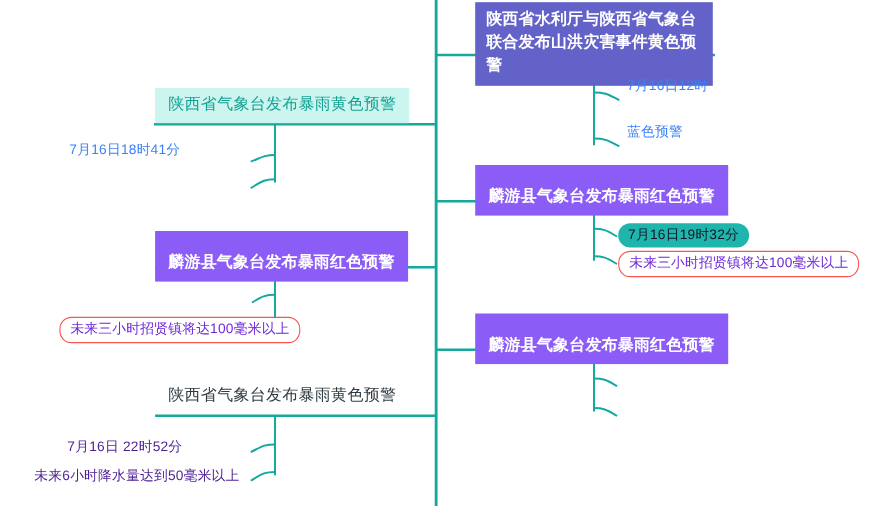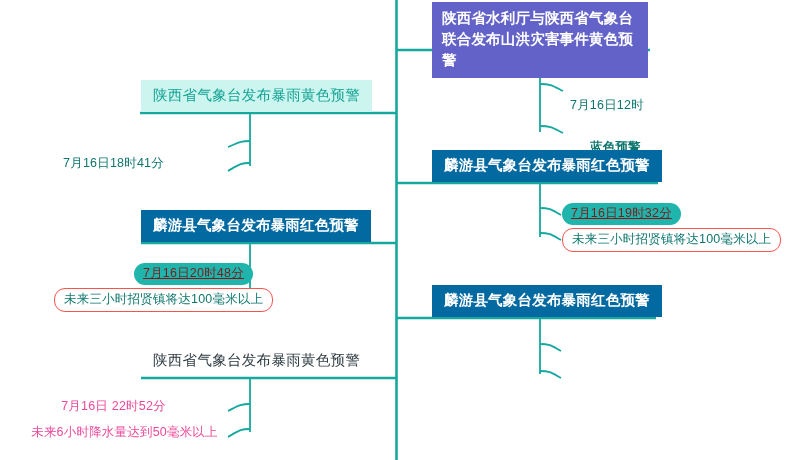--- a/index.html
+++ b/index.html
@@ -38,57 +38,56 @@
   }
 
   .node-cyan{
     background:#cdf5ef;
     color:#13a394;
     font-size:14.5px;
     padding:5px 12px 6px 12px;
   }
 
   .node-red{
-    background:#0369a1;
+    background:#8b5cf6;
     color:#ffffff;
     font-size:14.5px;
     font-weight:bold;
-    padding:5px 12px 6px 12px;
+    padding:19px 12px 6px 12px;
     letter-spacing:0.2px;
   }
 
   .node-plain{
     color:#2f3b42;
     font-size:14.5px;
     padding:5px 12px 6px 12px;
   }
 
   
   .leaf{
     position:absolute;
     box-sizing:border-box;
     white-space:nowrap;
     font-size:12.5px;
     color:#0f8e86;
     letter-spacing:0.2px;
   }
-  .leaf-plain{color:#0f766e;margin-top:27px;}
-  .leaf-dark{color:#ec4899;}
+  .leaf-plain{color:#3b82f6;}
+  .leaf-dark{color:#4c1d95;}
 
   .leaf-pill{
     background:#1fb5ad;
-    color:#7f1d1d;
+    color:#0f172a;
     border-radius:11px;
     padding:2px 9px 3px 9px;
     font-size:12.5px;
-    text-decoration:underline;
   }
   .leaf-outline{
     border:1.4px solid #f9534f;
-    color:#0f766e;
+    color:#6d28d9;
     border-radius:11px;
     padding:2px 9px 3px 9px;
     font-size:12.5px;
     background:#ffffff;
   }
   .r-align{text-align:center;}
 </style>
 </head>
 <body>
 
@@ -140,36 +139,35 @@
       <path d="M250,378 L250,432"></path>
       <path d="M250,404 C240,404 238,406 228,411"></path>
       <path d="M250,429 C240,429 238,431 228,437"></path>
     </g>
   </svg>
 
   <div class="node node-purple" style="left:432px;top:2px;">陕西省水利厅与陕西省气象台联合发布山洪灾害事件黄色预警</div>
 
   <div class="leaf leaf-plain" style="left:570px;top:70px;">7月16日12时</div>
 
-  <div class="leaf leaf-plain" style="left:590px;top:112px;font-weight:bold;">蓝色预警</div>
+  <div class="leaf leaf-plain" style="left:570px;top:112px;">蓝色预警</div>
 
   <div class="node node-cyan" style="left:141px;top:80px;">陕西省气象台发布暴雨黄色预警</div>
 
   <div class="leaf leaf-plain r-align" style="left:0px;top:128px;width:227px;">7月16日18时41分</div>
 
 
   <div class="node node-red" style="left:432px;top:150px;">麟游县气象台发布暴雨红色预警</div>
 
   <div class="leaf leaf-pill" style="left:562px;top:203px;">7月16日19时32分</div>
 
   <div class="leaf leaf-outline" style="left:562px;top:228px;">未来三小时招贤镇将达100毫米以上</div>
 
   <div class="node node-red" style="left:141px;top:210px;">麟游县气象台发布暴雨红色预警</div>
 
-  <div class="leaf leaf-pill" style="left:134px;top:263px;">7月16日20时48分</div>
 
   <div class="leaf leaf-outline" style="left:54px;top:288px;">未来三小时招贤镇将达100毫米以上</div>
 
   <div class="node node-red" style="left:432px;top:285px;">麟游县气象台发布暴雨红色预警</div>
 
 
 
   <div class="node node-plain" style="left:141px;top:345px;">陕西省气象台发布暴雨黄色预警</div>
 
   <div class="leaf leaf-dark r-align" style="left:0px;top:398px;width:227px;">7月16日  22时52分</div>

